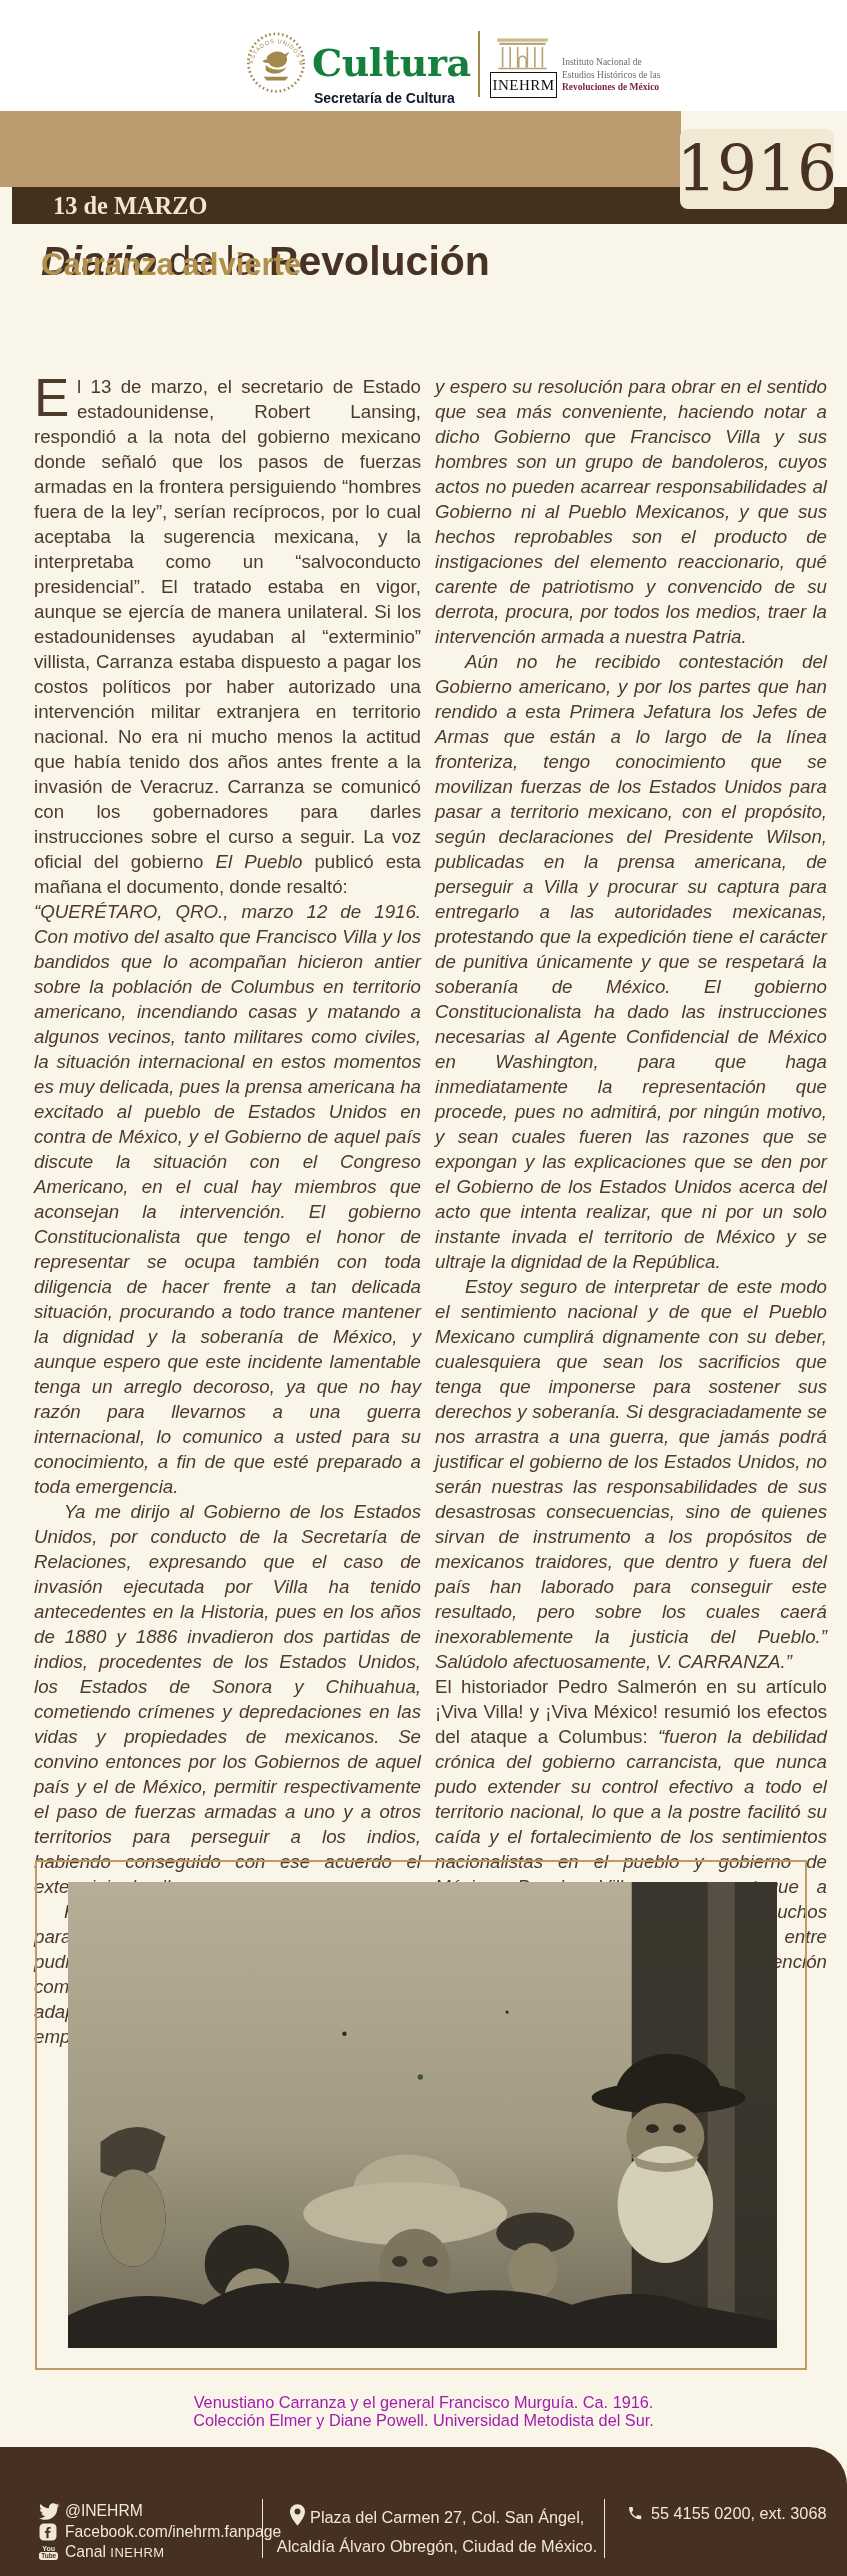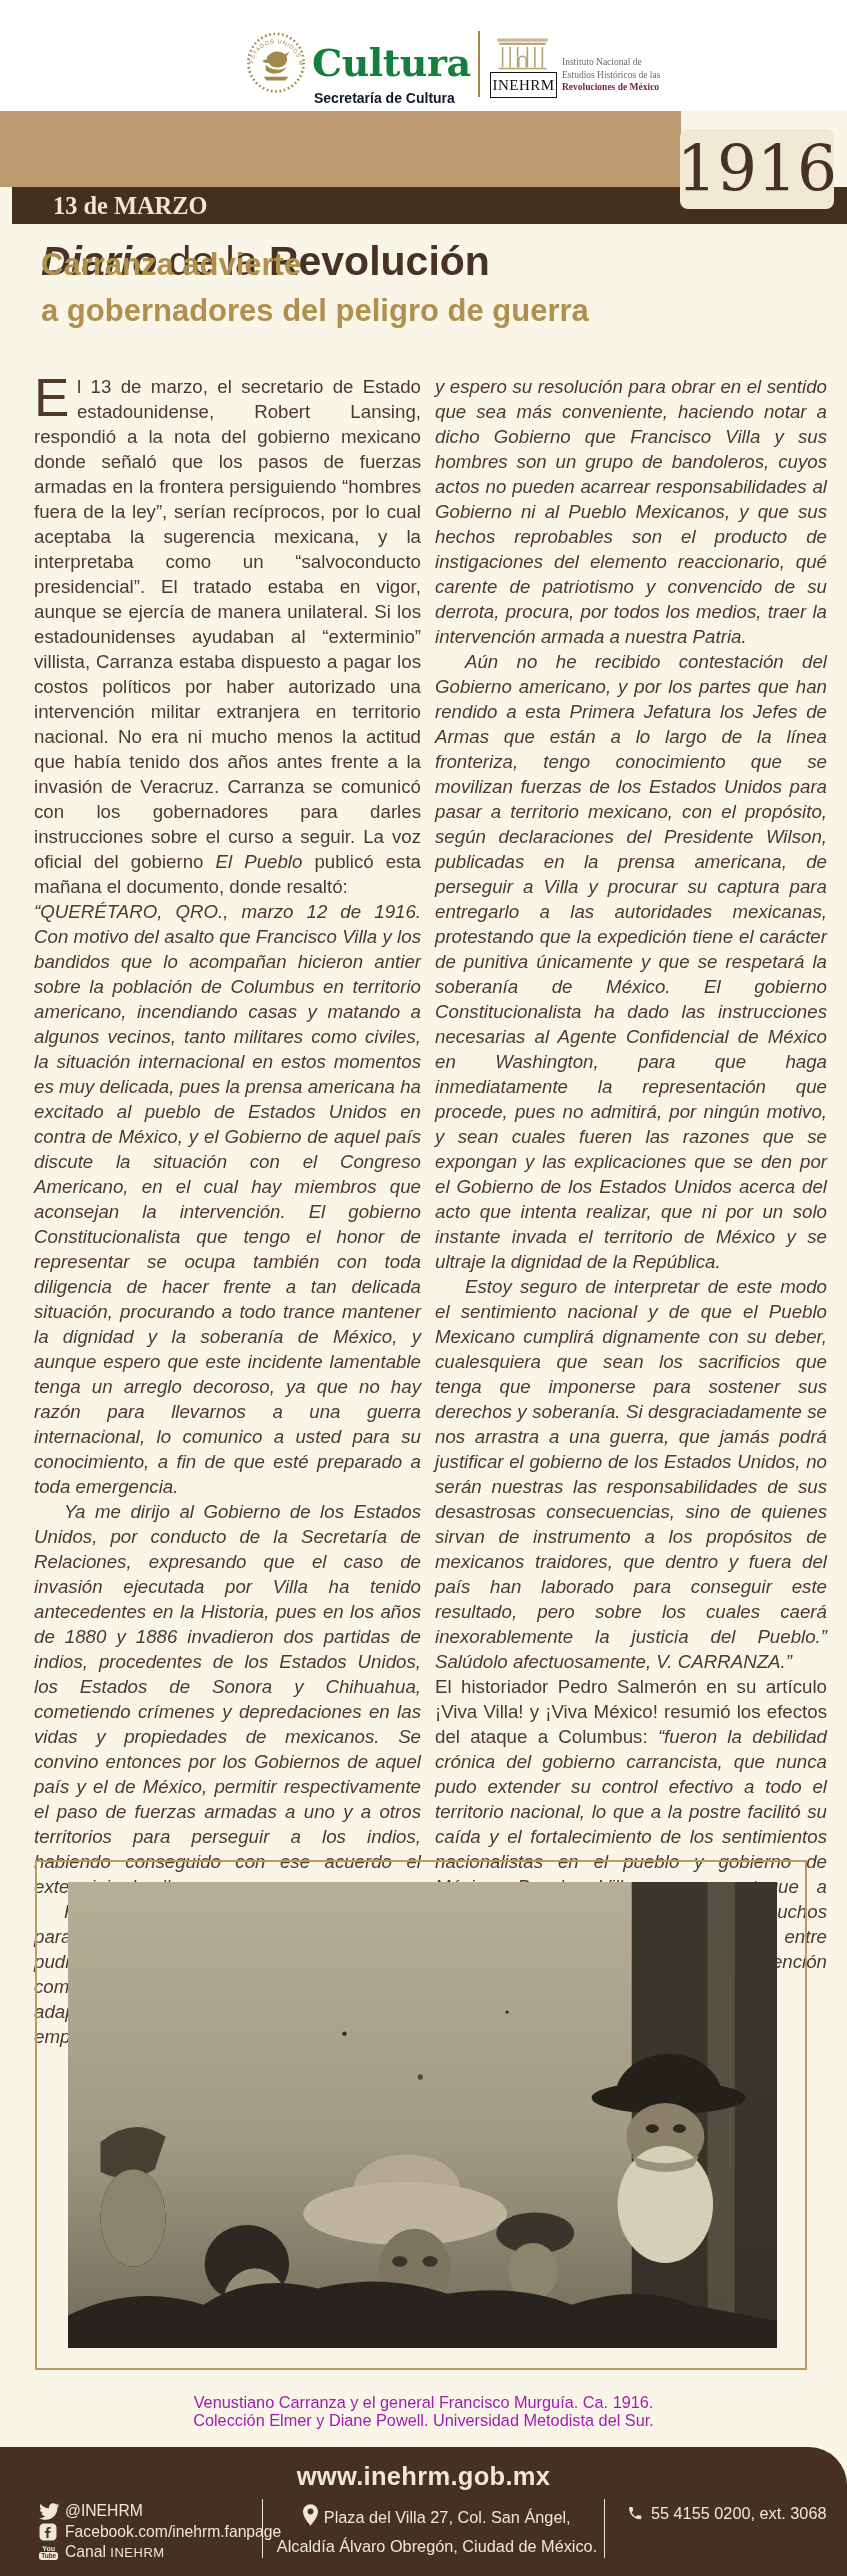--- a/index.html
+++ b/index.html
@@ -124,21 +124,20 @@
   </div>
   <div class="yearbox">
     <span>1916</span>
   </div>
   <div class="datestrip">
     <div class="date">13 de MARZO</div>
   </div>
 
   <div class="article-title">
     <div>Carranza advierte</div>
-    <div>a gobernadores del peligro de guerra</div>
   </div>
 
   <div class="col col1">
     <p class="body-p"><span class="dropcap">E</span><span>l 13 de marzo, el secretario de Estado estadounidense, Robert Lansing, respondió a la nota del gobierno mexicano donde señaló que los pasos de fuerzas armadas en la frontera persiguiendo “hombres fuera de la ley”, serían recíprocos, por lo cual aceptaba la sugerencia mexicana, y la interpretaba como un “salvoconducto presidencial”. El tratado estaba en vigor, aunque se ejercía de manera unilateral. Si los estadounidenses ayudaban al “exterminio” villista, Carranza estaba dispuesto a pagar los costos políticos por haber autorizado una intervención militar extranjera en territorio nacional. No era ni mucho menos la actitud que había tenido dos años antes frente a la invasión de Veracruz. Carranza se comunicó con los gobernadores para darles instrucciones sobre el curso a seguir. La voz oficial del gobierno </span><em>El Pueblo</em><span> publicó esta mañana el documento, donde resaltó:</span></p>
     <p class="quote q-first">“QUERÉTARO, QRO., marzo 12 de 1916. Con motivo del asalto que Francisco Villa y los bandidos que lo acompañan hicieron antier sobre la población de Columbus en territorio americano, incendiando casas y matando a algunos vecinos, tanto militares como civiles, la situación internacional en estos momentos es muy delicada, pues la prensa americana ha excitado al pueblo de Estados Unidos en contra de México, y el Gobierno de aquel país discute la situación con el Congreso Americano, en el cual hay miembros que aconsejan la intervención. El gobierno Constitucionalista que tengo el honor de representar se ocupa también con toda diligencia de hacer frente a tan delicada situación, procurando a todo trance mantener la dignidad y la soberanía de México, y aunque espero que este incidente lamentable tenga un arreglo decoroso, ya que no hay razón para llevarnos a una guerra internacional, lo comunico a usted para su conocimiento, a fin de que esté preparado a toda emergencia.</p>
     <p class="quote q-indent">Ya me dirijo al Gobierno de los Estados Unidos, por conducto de la Secretaría de Relaciones, expresando que el caso de invasión ejecutada por Villa ha tenido antecedentes en la Historia, pues en los años de 1880 y 1886 invadieron dos partidas de indios, procedentes de los Estados Unidos, los Estados de Sonora y Chihuahua, cometiendo crímenes y depredaciones en las vidas y propiedades de mexicanos. Se convino entonces por los Gobiernos de aquel país y el de México, permitir respectivamente el paso de fuerzas armadas a uno y a otros territorios para perseguir a los indios, habiendo conseguido con ese acuerdo el exterminio de ellos.</p>
     <p class="quote q-indent">He expresado al Gobierno Americano que para solucionar futuras dificultades que pudieran surgir con la repetición de un hecho como el que tuvo lugar en Columbus, puede adaptarse un procedimiento semejante al empleado en aquella época,</p>
   </div>
 
   <div class="col col2">
@@ -192,21 +191,20 @@
         <circle cx="810" cy="240" r="3" fill="#2e2a22"></circle>
       </svg>
     </div>
   </div>
   <div class="caption">
     <div>Venustiano Carranza y el general Francisco Murguía. Ca. 1916.</div>
     <div>Colección Elmer y Diane Powell. Universidad Metodista del Sur.</div>
   </div>
 
   <div class="footer">
-    <div class="website">www.inehrm.gob.mx</div>
     <div class="vdiv vdiv1"></div>
     <div class="vdiv vdiv2"></div>
 
     <div class="social">
       <div class="social-row">
         <span class="ic">
           <svg width="20.6" height="17" viewBox="0 0 24 20" fill="#f1e8d3">
               <path d="M23.9 2.6c-.9.4-1.8.65-2.8.77 1-.6 1.8-1.57 2.16-2.72-.95.55-2 .96-3.13 1.18C19.2.87 17.93.27 16.5.27c-2.72 0-4.92 2.2-4.92 4.92 0 .39.05.76.13 1.12C7.7 6.1 4.07 4.14 1.64 1.16c-.43.72-.67 1.56-.67 2.47 0 1.71.87 3.21 2.19 4.1-.8-.03-1.57-.25-2.23-.62v.06c0 2.39 1.7 4.38 3.95 4.83-.41.11-.85.17-1.3.17-.31 0-.62-.03-.92-.09.63 1.95 2.45 3.38 4.6 3.42-1.68 1.32-3.8 2.1-6.1 2.1-.4 0-.78-.02-1.17-.07 2.19 1.4 4.77 2.21 7.56 2.21 9.05 0 14-7.5 14-13.99v-.63c.96-.69 1.8-1.56 2.46-2.55z"></path>
             </svg>
         </span>
@@ -228,21 +226,21 @@
             <span class="yt-rect">Tube</span>
           </span>
         </span>
         <span><span>Canal </span><span class="smallcaps">INEHRM</span></span>
       </div>
     </div>
 
     <div class="address">
       <div><span class="pin"><svg width="15" height="22" viewBox="0 0 28 40" fill="#f1e8d3">
               <path d="M14 0C6.3 0 0 6.3 0 14c0 10.5 14 26 14 26s14-15.5 14-26C28 6.3 21.7 0 14 0zm0 19a5.5 5.5 0 1 1 0-11 5.5 5.5 0 0 1 0 11z"></path>
-            </svg></span><span>Plaza del Villa 27, Col. San Ángel,</span></div>
+            </svg></span><span>Plaza del Carmen 27, Col. San Ángel,</span></div>
       <div>Alcaldía Álvaro Obregón, Ciudad de México.</div>
     </div>
 
     <div class="phone">
       <svg width="16.3" height="16.3" viewBox="0 0 24 24" fill="#f1e8d3">
           <path d="M6.62 10.79c1.44 2.83 3.76 5.14 6.59 6.59l2.2-2.2c.27-.27.67-.36 1.02-.24 1.12.37 2.33.57 3.57.57.55 0 1 .45 1 1V20c0 .55-.45 1-1 1-9.39 0-17-7.61-17-17 0-.55.45-1 1-1h3.5c.55 0 1 .45 1 1 0 1.25.2 2.45.57 3.57.11.35.03.74-.25 1.02l-2.2 2.2z"></path>
         </svg>
       <span>55 4155 0200, ext. 3068</span>
     </div>
   </div>

